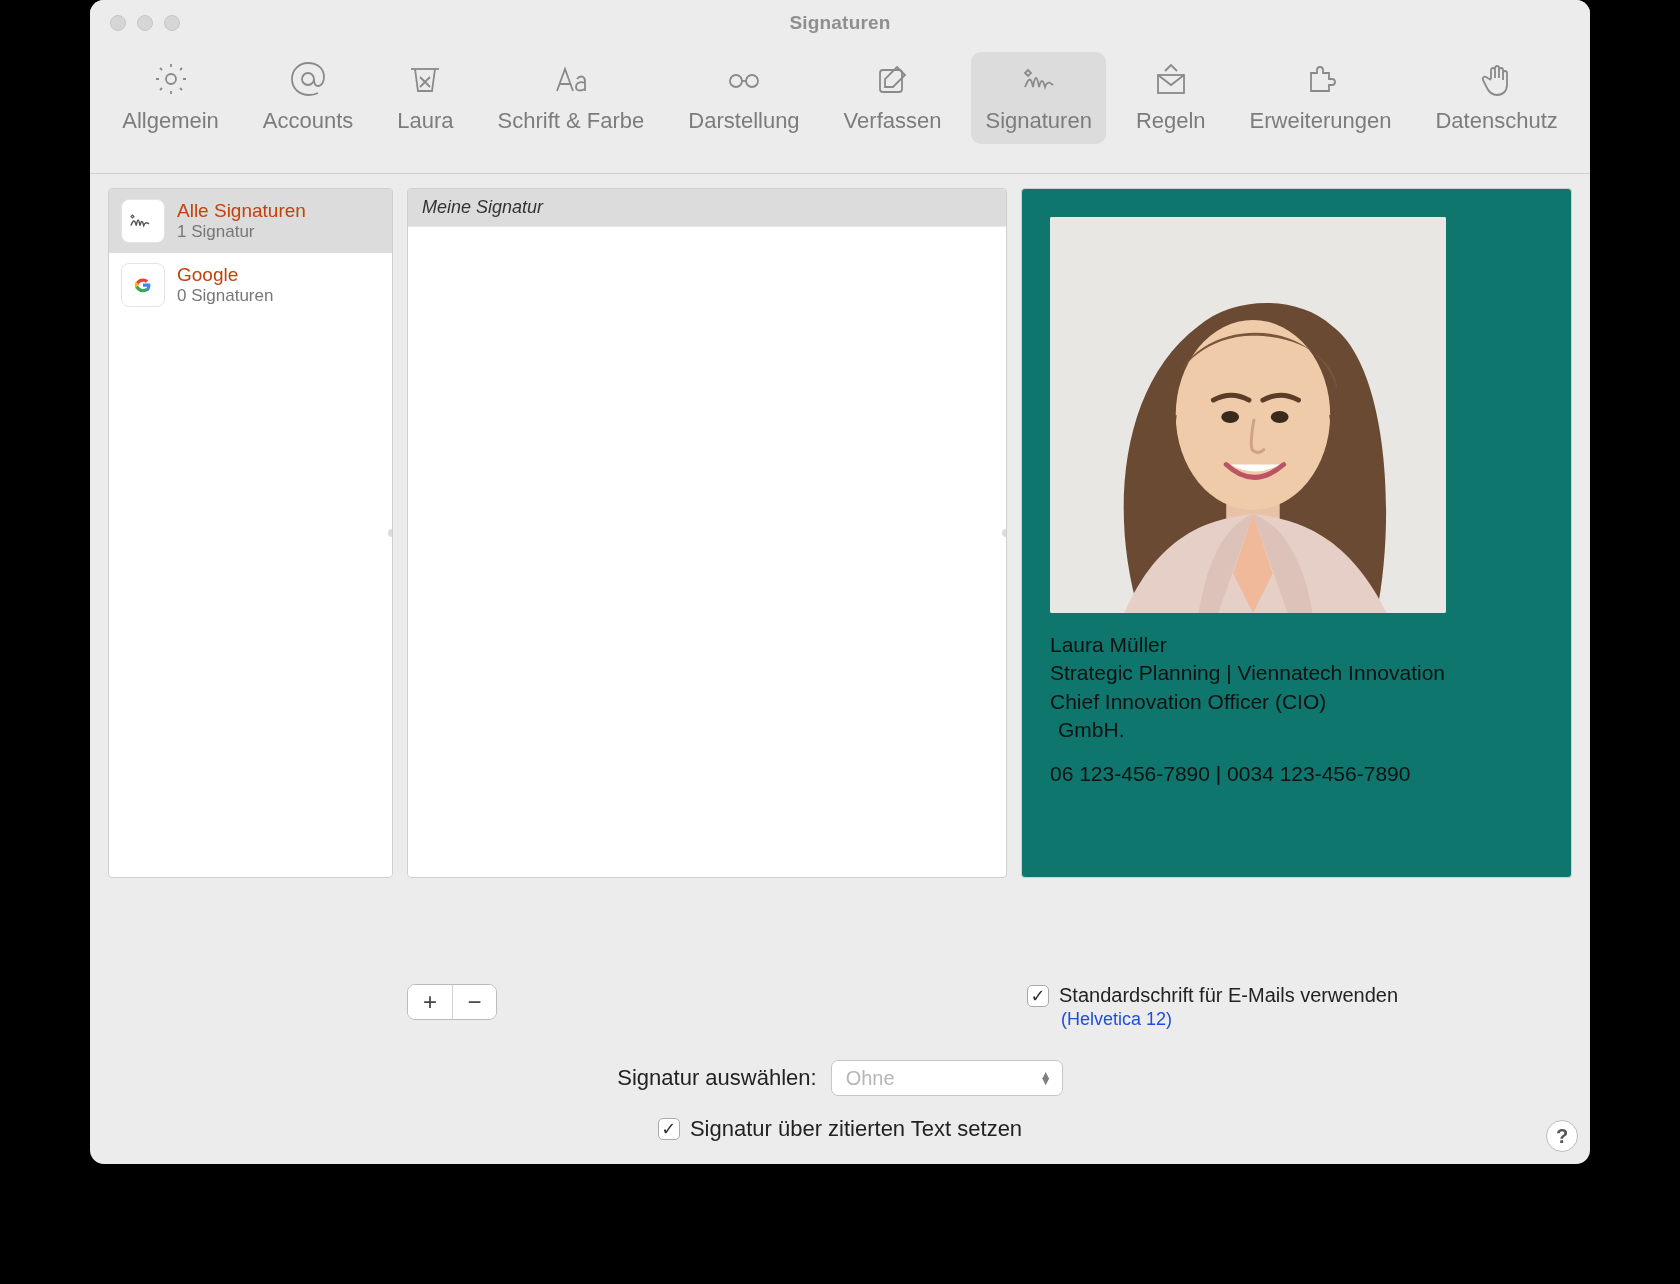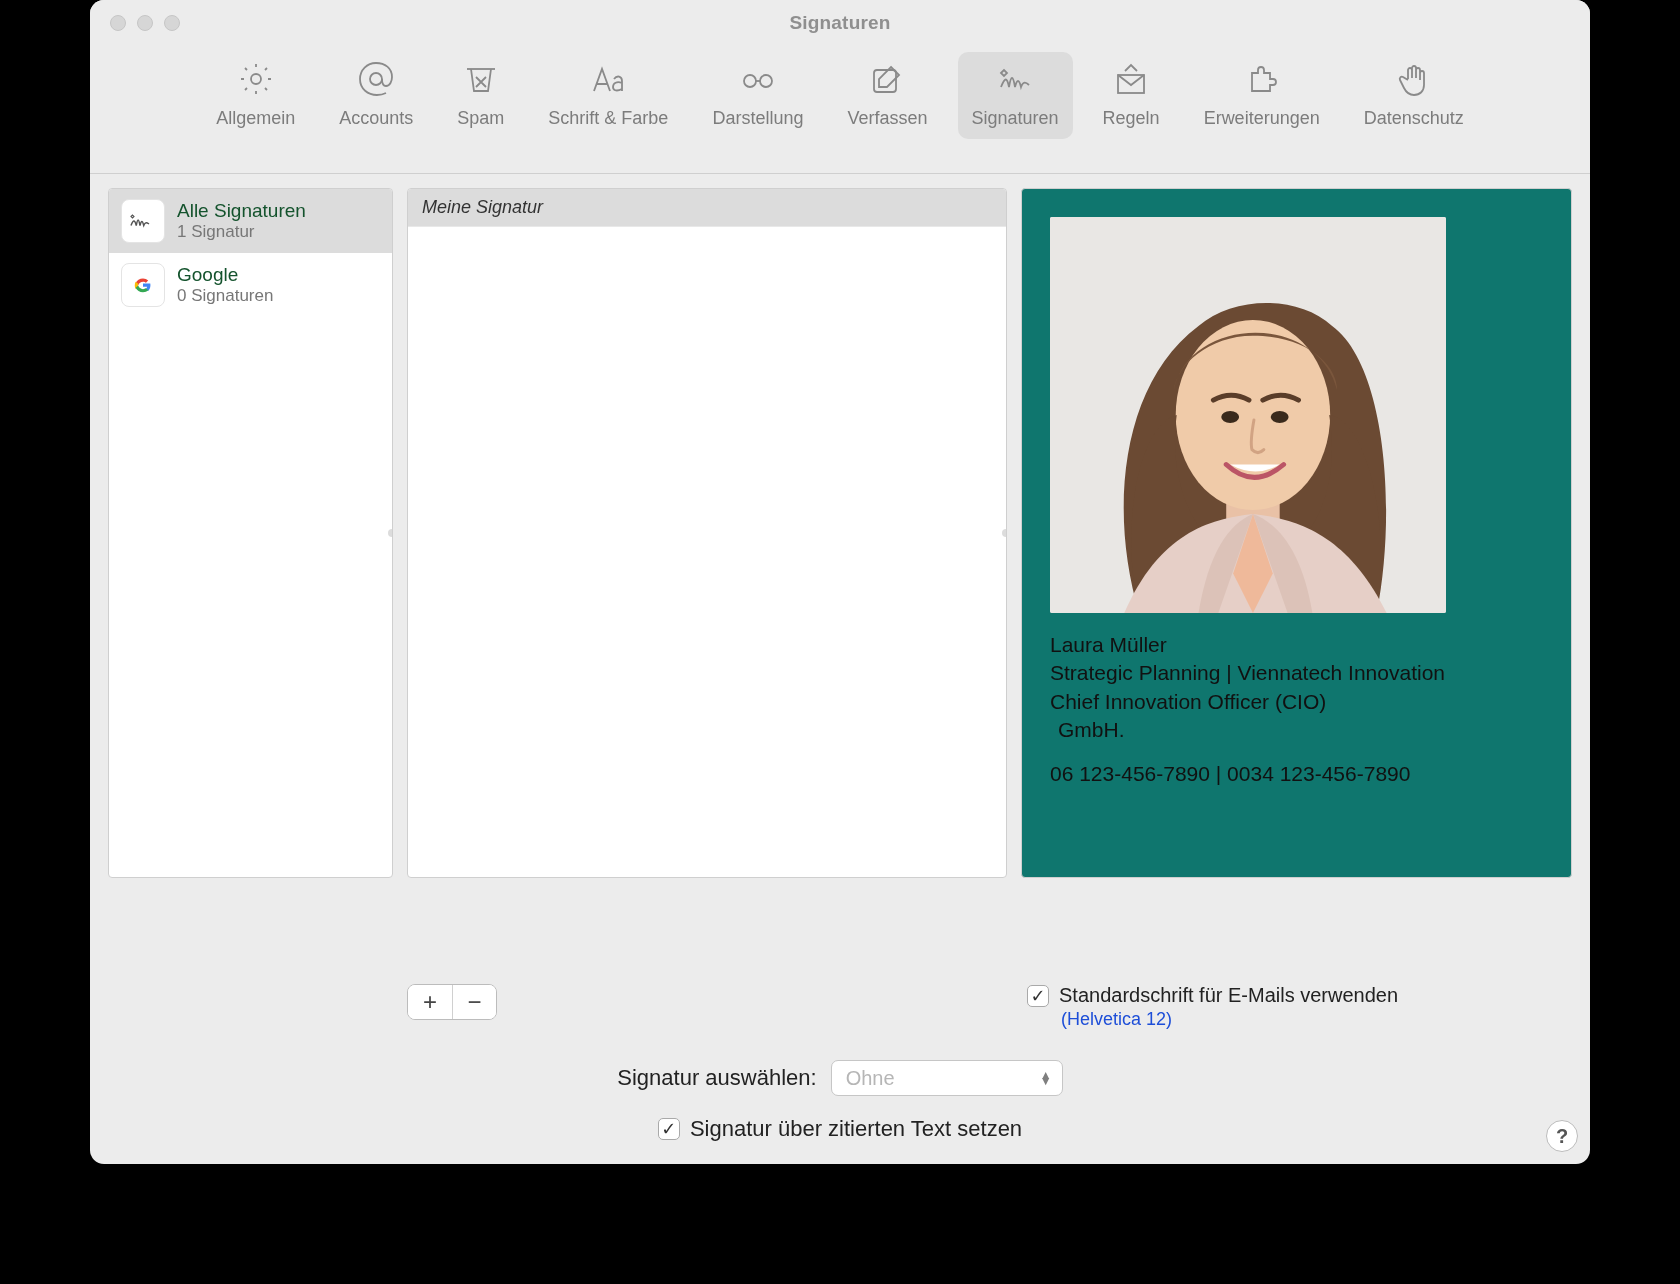--- a/index.html
+++ b/index.html
@@ -42,21 +42,21 @@
     background: #ececec;
   }
   .tb-item {
     display: flex; flex-direction: column; align-items: center; justify-content: flex-start;
     gap: 10px; padding: 8px 14px 10px 14px; border-radius: 10px;
     color: #7c7c7c; cursor: default;
   }
   .tb-item.active { background: #dcdcdc; }
   .tb-icon { width: 44px; height: 38px; display: flex; align-items: center; justify-content: center; }
   .tb-icon svg { width: 40px; height: 36px; stroke: #8a8a8a; fill: none; stroke-width: 1.8; }
-  .tb-label { font-size: 18px; color: #7c7c7c; }
+  .tb-label { font-size: 22px; color: #7c7c7c; }
 
   
   .content {
     flex: 1 1 auto;
     padding: 14px 18px 6px 18px;
     display: grid;
     grid-template-columns: 285px 600px 1fr;
     gap: 14px;
   }
   .panel {
@@ -75,21 +75,21 @@
 
   .acc-item {
     display: flex; align-items: center; gap: 12px;
     padding: 10px 12px 10px 12px;
   }
   .acc-item .icon {
     width: 44px; height: 44px; border-radius: 8px; background: #fff; border: 1px solid #e4e4e4;
     display: flex; align-items: center; justify-content: center;
   }
   .acc-item .icon svg { width: 30px; height: 22px; }
-  .acc-item .labels .t1 { font-size: 19px; color: #14532d; }
+  .acc-item .labels .t1 { font-size: 19px; color: #c2410c; }
   .acc-item .labels .t2 { font-size: 17px; color: #777; }
   .acc-item.selected { background: #dcdcdc; }
 
   .sig-row {
     padding: 8px 14px; font-size: 18px; color: #333; border-bottom: 1px solid #e8e8e8; font-style: italic;
   }
   .sig-row.selected { background: #dcdcdc; }
 
   
   .avatar {
@@ -183,21 +183,21 @@
         <span class="tb-label">Accounts</span>
       </div>
       <div class="tb-item">
         <span class="tb-icon">
           <svg viewBox="0 0 40 36">
               <path d="M6 8h28"></path>
               <path d="M10 8l3 22h14l3-22"></path>
               <path d="M15 16l10 10M25 16l-10 10"></path>
             </svg>
         </span>
-        <span class="tb-label">Spam</span>
+        <span class="tb-label">Laura</span>
       </div>
       <div class="tb-item">
         <span class="tb-icon">
           <svg viewBox="0 0 40 36">
               <path d="M6 30L14 8l8 22M9 23h10"></path>
               <path d="M26 18c3-4 8-3 8 2v10m0-8c-5-2-9 0-9 4 0 3 3 5 9 2"></path>
             </svg>
         </span>
         <span class="tb-label">Schrift &amp; Farbe</span>
       </div>

